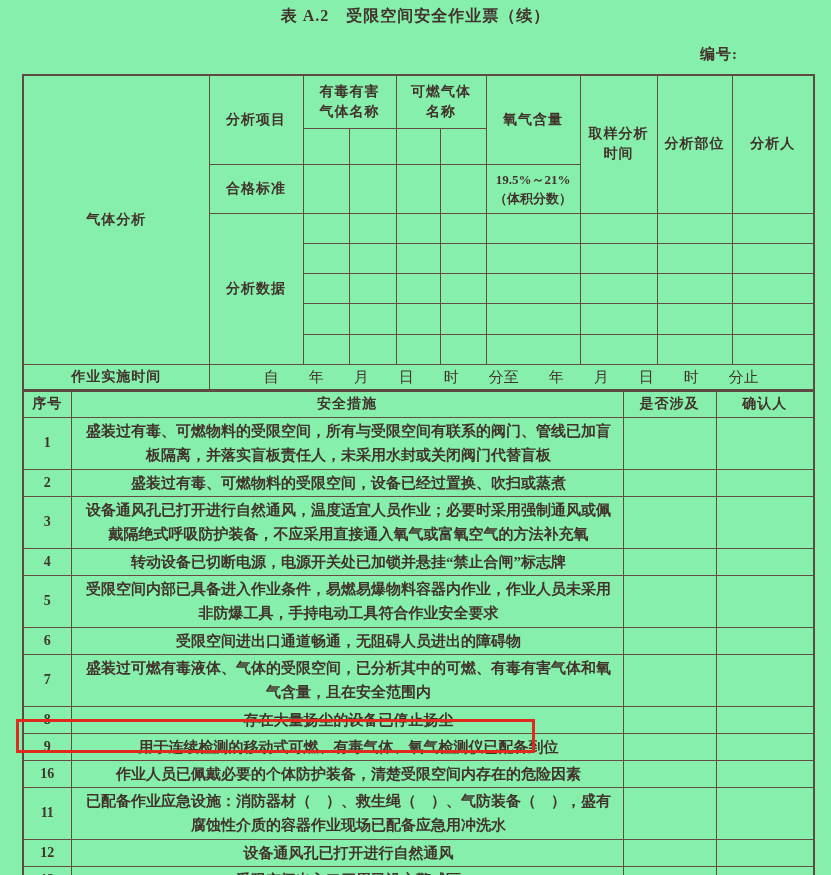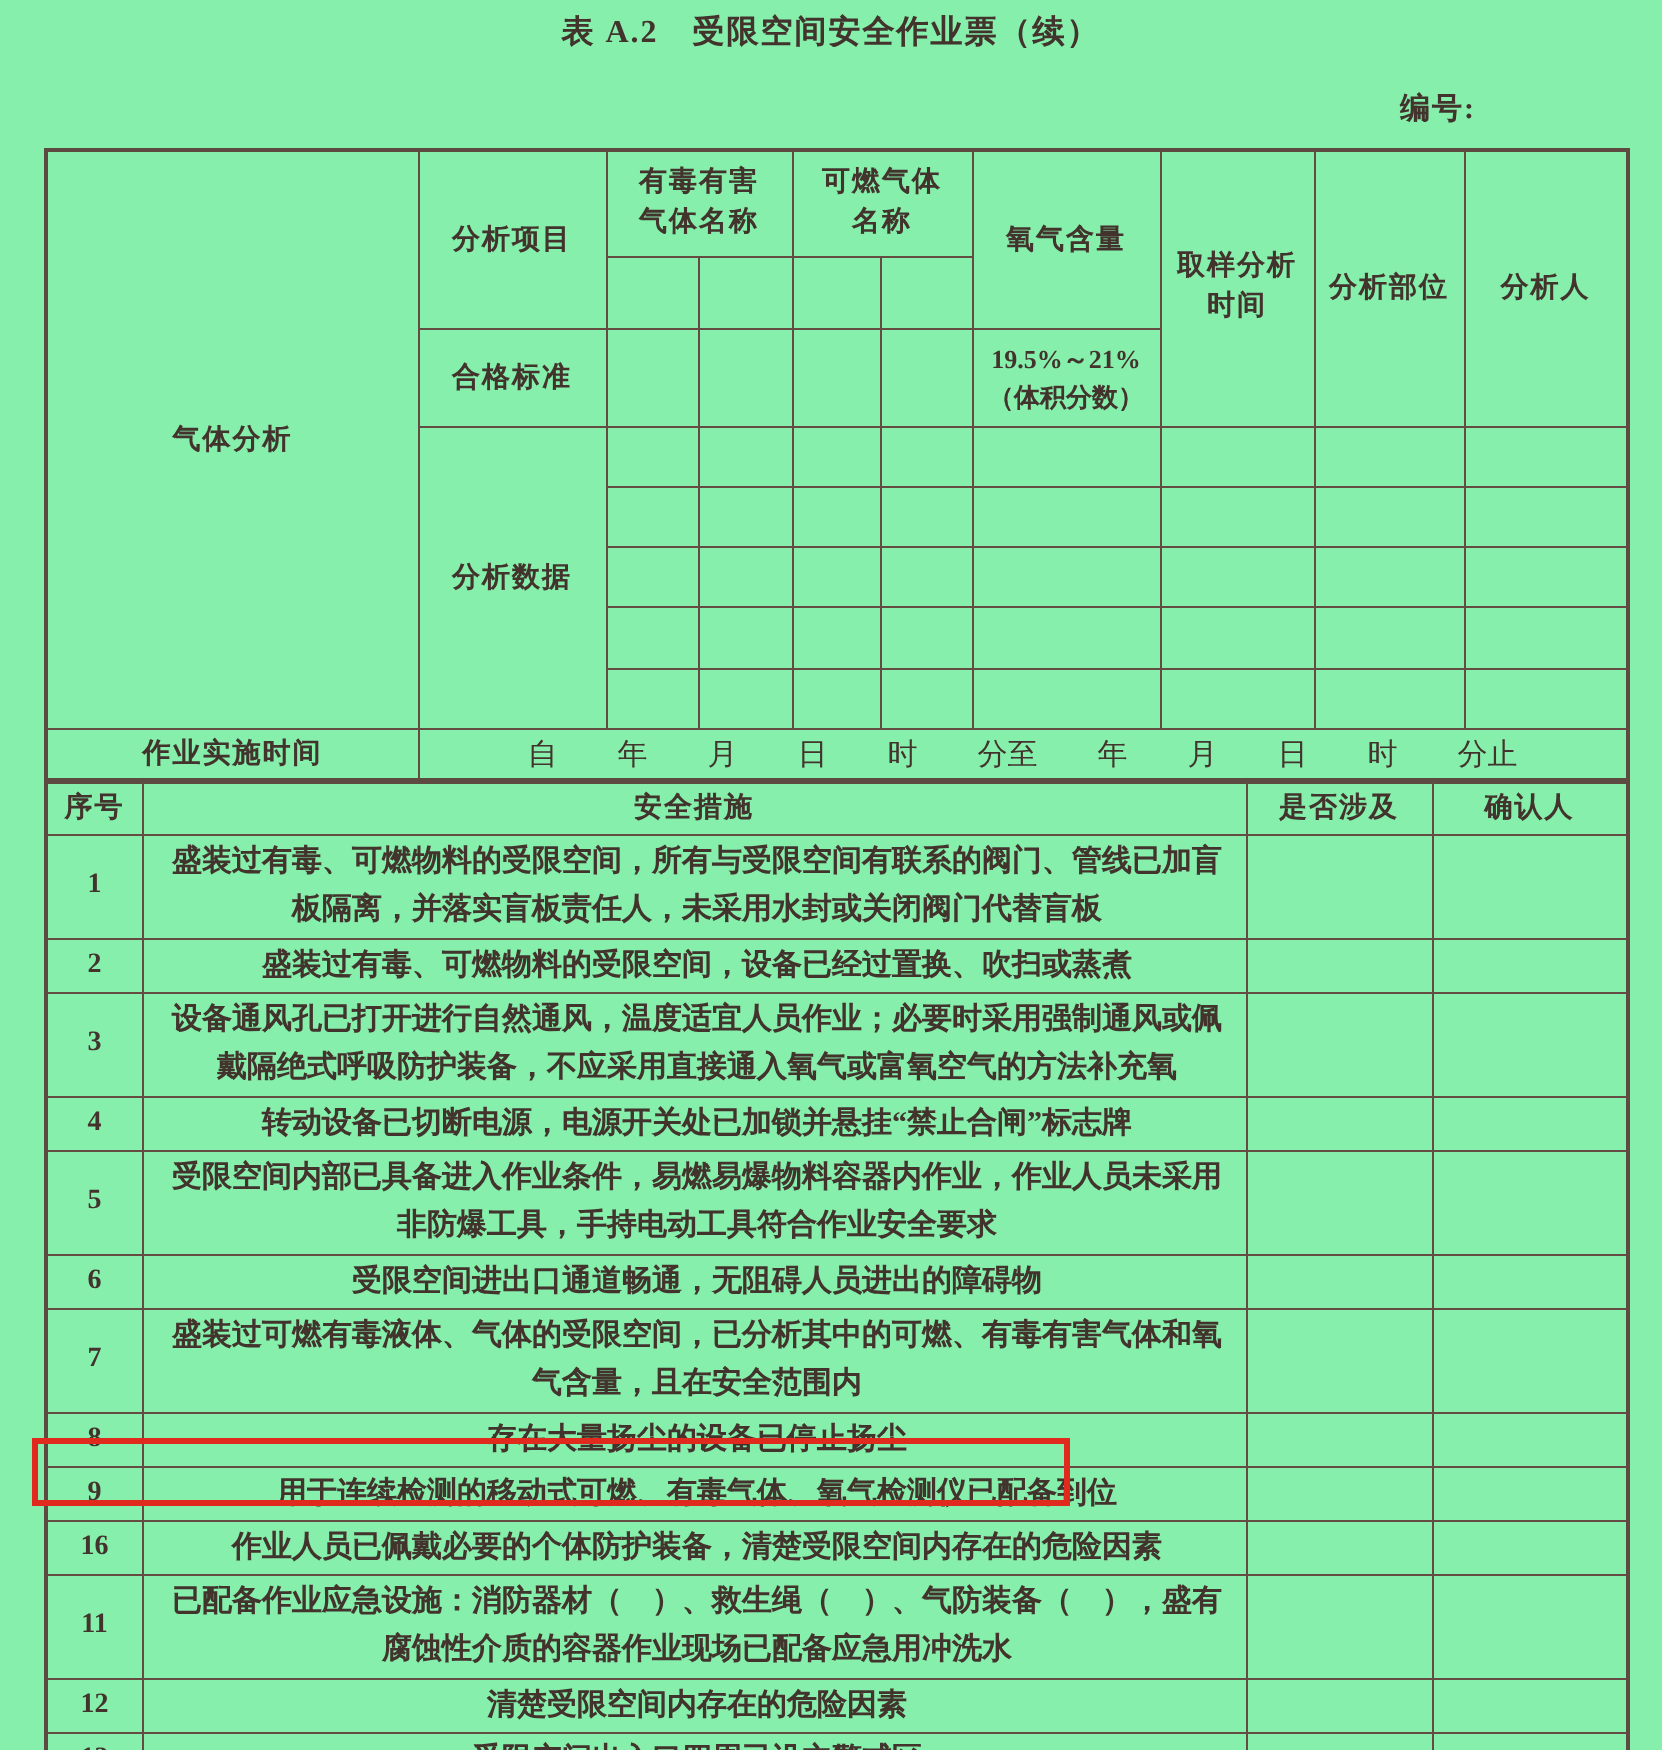--- a/index.html
+++ b/index.html
@@ -246,21 +246,21 @@
           <td></td>
     </tr>
     <tr style="height:52px">
       <td class="idx">11</td>
       <td class="tl">已配备作业应急设施：消防器材（　）、救生绳（　）、气防装备（　），盛有腐蚀性介质的容器作业现场已配备应急用冲洗水</td>
       <td></td>
           <td></td>
     </tr>
     <tr style="height:25px">
       <td class="idx">12</td>
-      <td class="tl">清楚受限空间内存在的危险因素</td>
+      <td class="tl">设备通风孔已打开进行自然通风</td>
       <td></td>
           <td></td>
     </tr>
     <tr style="height:25px">
       <td class="idx">13</td>
       <td class="tl">受限空间出入口四周已设立警戒区</td>
       <td></td>
           <td></td>
     </tr>
 

